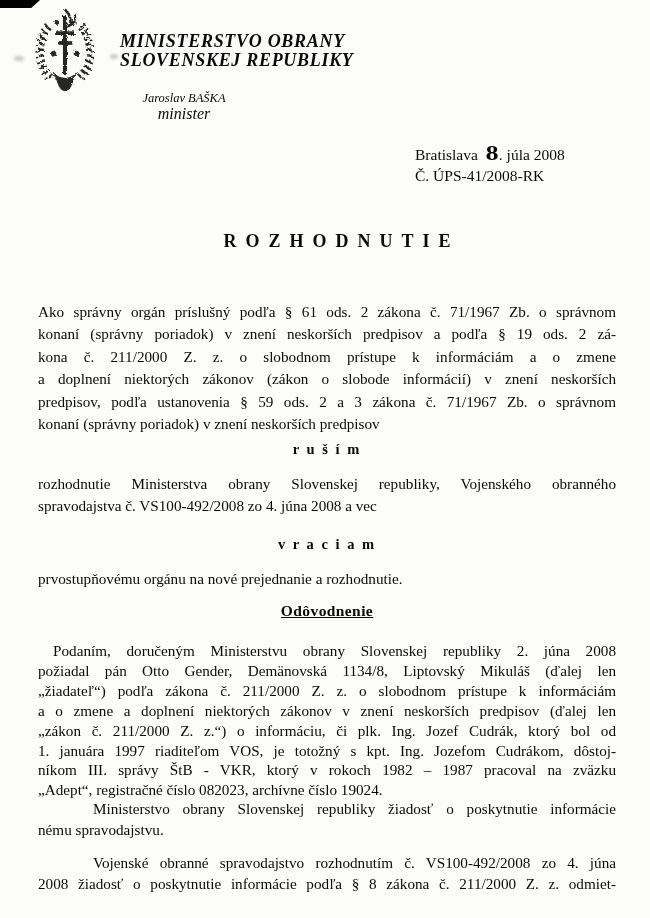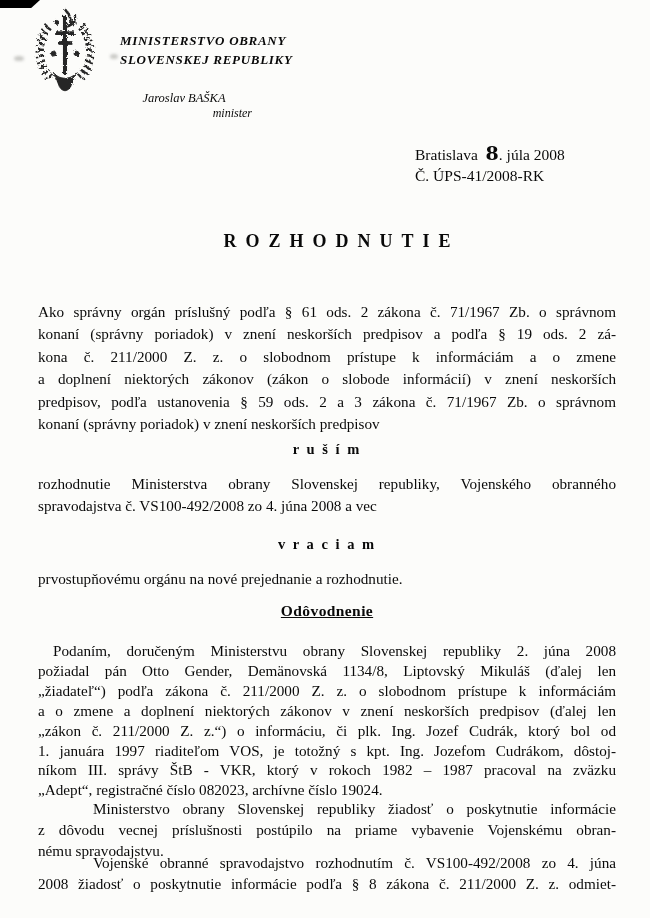--- a/index.html
+++ b/index.html
@@ -13,26 +13,26 @@
   .corner-artifact{
     position:absolute;left:0;top:0;width:40px;height:8px;background:#000;
     clip-path:polygon(0 0,100% 0,78% 100%,0 100%);
   }
   .emblem{position:absolute;left:24px;top:6px;width:82px;height:92px;opacity:.88;filter:blur(.4px);}
   .smudge{position:absolute;background:#9a9a96;border-radius:50%;filter:blur(1.5px);opacity:.55;}
   .smudge.l{left:14px;top:56px;width:10px;height:5px;}
   .smudge.r{left:110px;top:54px;width:8px;height:5px;}
   .ministry{
     position:absolute;left:120px;top:32px;
-    font-size:13px;font-weight:bold;font-style:italic;
+    font-size:18px;font-weight:bold;font-style:italic;
     letter-spacing:.7px;line-height:18.5px;white-space:nowrap;
   }
   .minister{position:absolute;left:116px;top:91px;width:136px;text-align:center;font-style:italic;line-height:15px;}
   .minister .name{font-weight:normal;font-size:12.5px;}
-  .minister .role{font-size:12px;text-align:right;}
+  .minister .role{font-size:16px;}
   .dateline{position:absolute;left:415px;top:144px;font-size:15.5px;line-height:21px;white-space:nowrap;}
   .hand{font-family:"DejaVu Serif",serif;font-weight:bold;font-size:19px;line-height:1;letter-spacing:0;}
   .doc-title{
     position:absolute;left:0;top:231px;width:100%;text-align:center;
     font-size:18px;font-weight:bold;letter-spacing:9px;text-indent:9px;padding-left:12px;
   }
   .col{position:absolute;left:38px;width:578px;font-size:15.2px;}
   .line{text-align:justify;text-align-last:justify;}
   .line.last{text-align-last:left;}
   .sec-heading{
@@ -128,21 +128,20 @@
         <div class="line">požiadal pán Otto Gender, Demänovská 1134/8, Liptovský Mikuláš (ďalej len</div>
         <div class="line">„žiadateľ“) podľa zákona č. 211/2000 Z. z. o slobodnom prístupe k informáciám</div>
         <div class="line">a o zmene a doplnení niektorých zákonov v znení neskorších predpisov (ďalej len</div>
         <div class="line">„zákon č. 211/2000 Z. z.“) o informáciu, či plk. Ing. Jozef Cudrák, ktorý bol od</div>
         <div class="line">1. januára 1997 riaditeľom VOS, je totožný s kpt. Ing. Jozefom Cudrákom, dôstoj-</div>
         <div class="line">níkom III. správy ŠtB - VKR, ktorý v rokoch 1982 – 1987 pracoval na zväzku</div>
         <div class="line last">„Adept“, registračné číslo 082023, archívne číslo 19024.</div>
       </div>
     <div class="col p2">
         <div class="line indent">Ministerstvo obrany Slovenskej republiky žiadosť o poskytnutie informácie</div>
-        <div class="line">z dôvodu vecnej príslušnosti postúpilo na priame vybavenie Vojenskému obran-</div>
         <div class="line last">nému spravodajstvu.</div>
       </div>
     <div class="col p3">
         <div class="line indent">Vojenské obranné spravodajstvo rozhodnutím č. VS100-492/2008 zo 4. júna</div>
         <div class="line">2008 žiadosť o poskytnutie informácie podľa § 8 zákona č. 211/2000 Z. z. odmiet-</div>
       </div>
 
   </div>
 </div>
 

